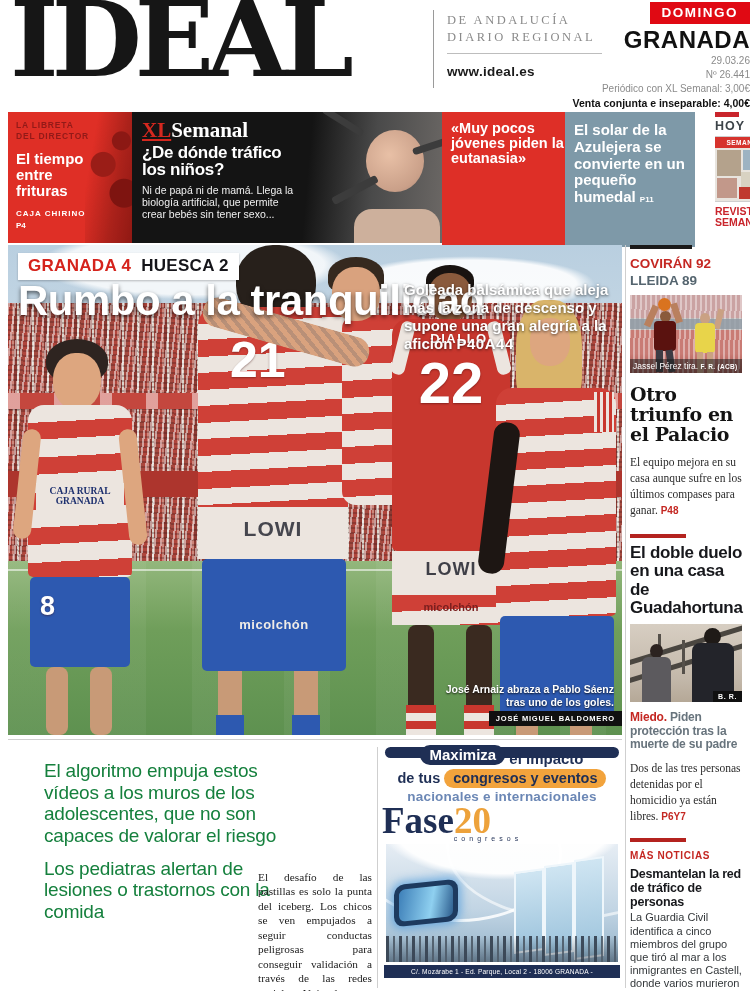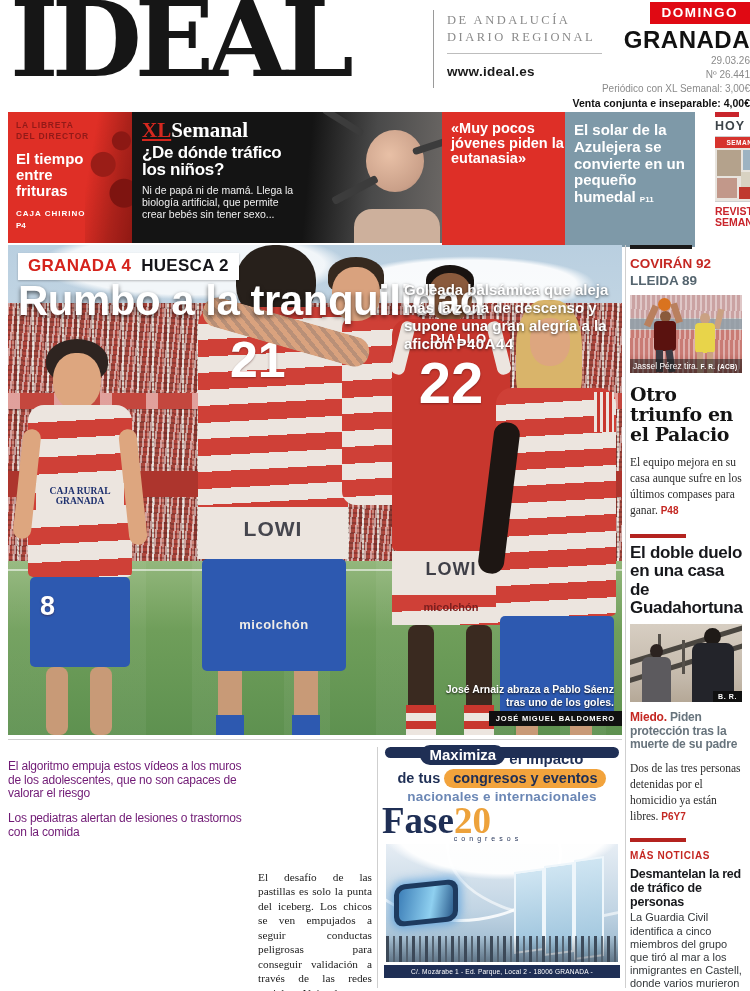--- a/index.html
+++ b/index.html
@@ -174,21 +174,21 @@
   .mn-body{font-size:11px;line-height:1.2;color:#33373a;margin-top:2px;}
 
   
   .vrule{position:absolute;background:#cfcfcf;width:1px;}
   .hrule{position:absolute;background:#cfcfcf;height:1px;}
 
   
   .story{position:absolute;left:8px;top:747px;width:364px;height:241px;}
   .story-head{font-family:"DejaVu Serif",serif;font-weight:900;font-size:32px;line-height:1.04;
         letter-spacing:-1px;color:#101010;}
-  .story-sub{font-size:12px;line-height:1.14;color:#701a75;width:245px;letter-spacing:-.2px;}
+  .story-sub{font-size:19px;line-height:1.14;color:#15803d;width:245px;letter-spacing:-.2px;margin-left:36px;}
   .sub1{margin-top:13px;}
   .sub2{margin-top:11px;}
   .mini{position:absolute;left:250px;top:123px;width:114px;font-family:"Liberation Serif",serif;
         font-size:11.3px;line-height:1.28;color:#222;text-align:justify;}
 
   
   .ad{position:absolute;left:382px;top:744px;width:240px;height:245px;background:#fff;}
   .ad-strip{position:absolute;left:3px;top:3px;right:3px;height:11px;background:#1f2f55;border-radius:8px;}
   .ad-l1{position:relative;text-align:center;margin-top:6px;font-weight:bold;font-size:15px;color:#1f2f55;}
   .pill-navy{background:#1f2f55;color:#fff;border-radius:10px;padding:1px 9px 2px;}

